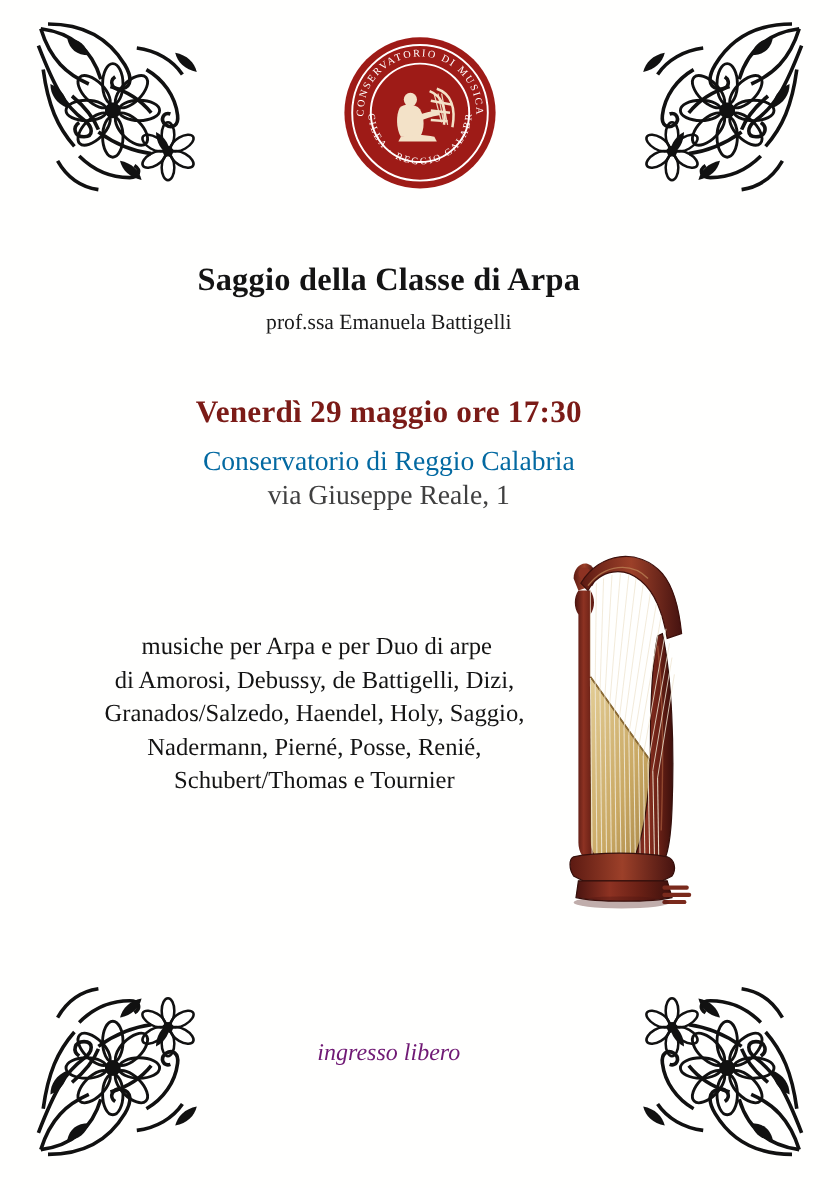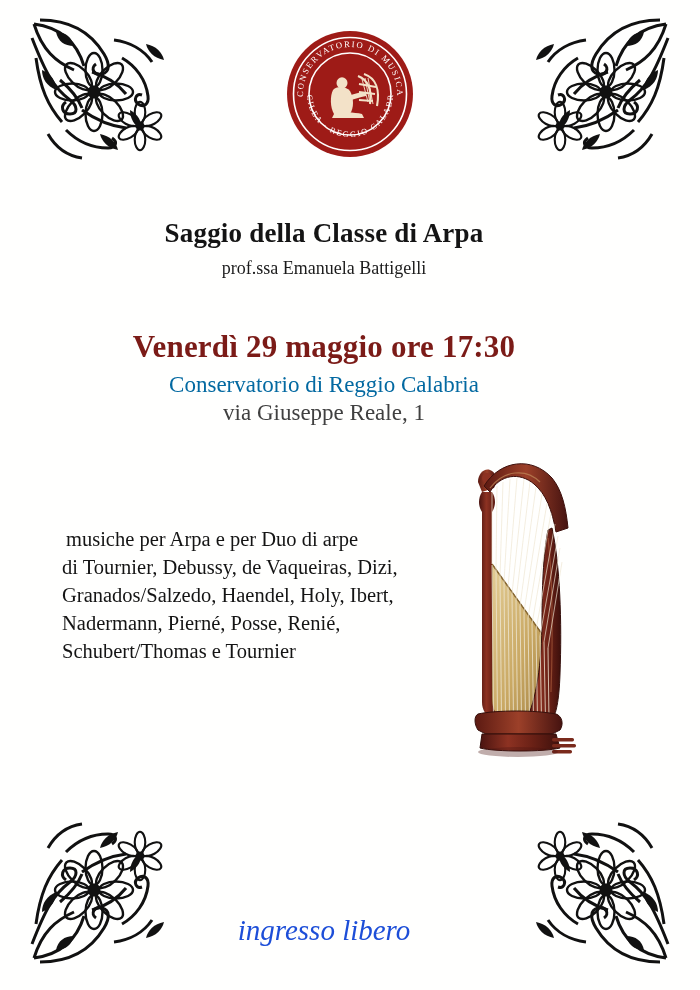--- a/index.html
+++ b/index.html
@@ -62,21 +62,21 @@
     letter-spacing: .2px;
     color: #141414;
   }
   .title2 {
     top: 258px;
     font-size: 18px;
     color: #1b1b1b;
   }
   .date {
     top: 329px;
-    font-size: 31px;
+    font-size: 26px;
     font-weight: bold;
     color: #7b1b17;
     letter-spacing: .2px;
   }
   .venue1 {
     top: 372px;
     font-size: 23px;
     color: #0369a1;
   }
   .venue2 {
@@ -88,28 +88,28 @@
   .program {
     position: absolute;
     left: 62px;
     top: 525px;
     width: 400px;
     text-align: left;
     font-size: 20.5px;
     line-height: 28px;
     color: #141414;
   }
-  .program .line { white-space: nowrap; }
+  .program .line { white-space: nowrap; text-align: center; }
   .program .line:first-child { padding-left: 4px; }
 
   .free {
-    top: 914px;
-    font-size: 29px;
+    top: 866px;
+    font-size: 20px;
     font-style: italic;
-    color: #1d4ed8;
+    color: #701a75;
   }
 
   
   .harp {
     position: absolute;
     left: 456px;
     top: 452px;
     width: 130px;
     height: 310px;
   }
@@ -358,22 +358,22 @@
 
   <div class="block title1">Saggio della Classe di Arpa</div>
   <div class="block title2">prof.ssa Emanuela Battigelli</div>
 
   <div class="block date">Venerdì 29 maggio ore 17:30</div>
   <div class="block venue1">Conservatorio di Reggio Calabria</div>
   <div class="block venue2">via Giuseppe Reale, 1</div>
 
   <div class="program">
     <div class="line">musiche per Arpa e per Duo di arpe</div>
-    <div class="line">di Tournier, Debussy, de Vaqueiras, Dizi,</div>
-    <div class="line">Granados/Salzedo, Haendel, Holy, Ibert,</div>
+    <div class="line">di Amorosi, Debussy, de Battigelli, Dizi,</div>
+    <div class="line">Granados/Salzedo, Haendel, Holy, Saggio,</div>
     <div class="line">Nadermann, Pierné, Posse, Renié,</div>
     <div class="line">Schubert/Thomas e Tournier</div>
   </div>
 
   <div class="harp">
     <svg viewBox="0 0 130 310" width="130" height="310">
       <defs>
         <linearGradient id="wood" x1="0" y1="0" x2="1" y2="0">
           <stop offset="0%" stop-color="#4a1410"></stop>
           <stop offset="35%" stop-color="#8d3222"></stop>

